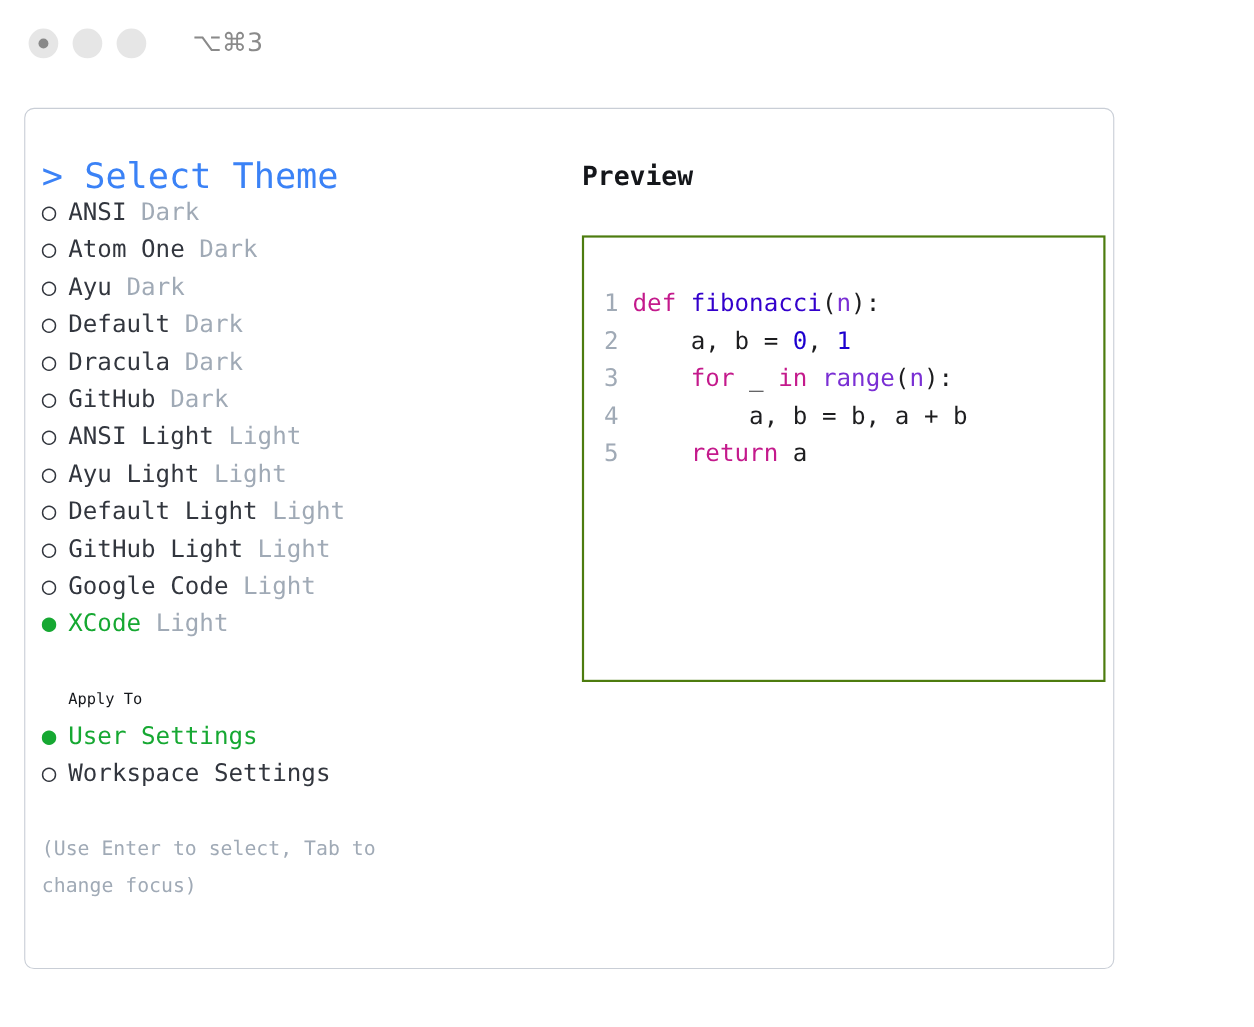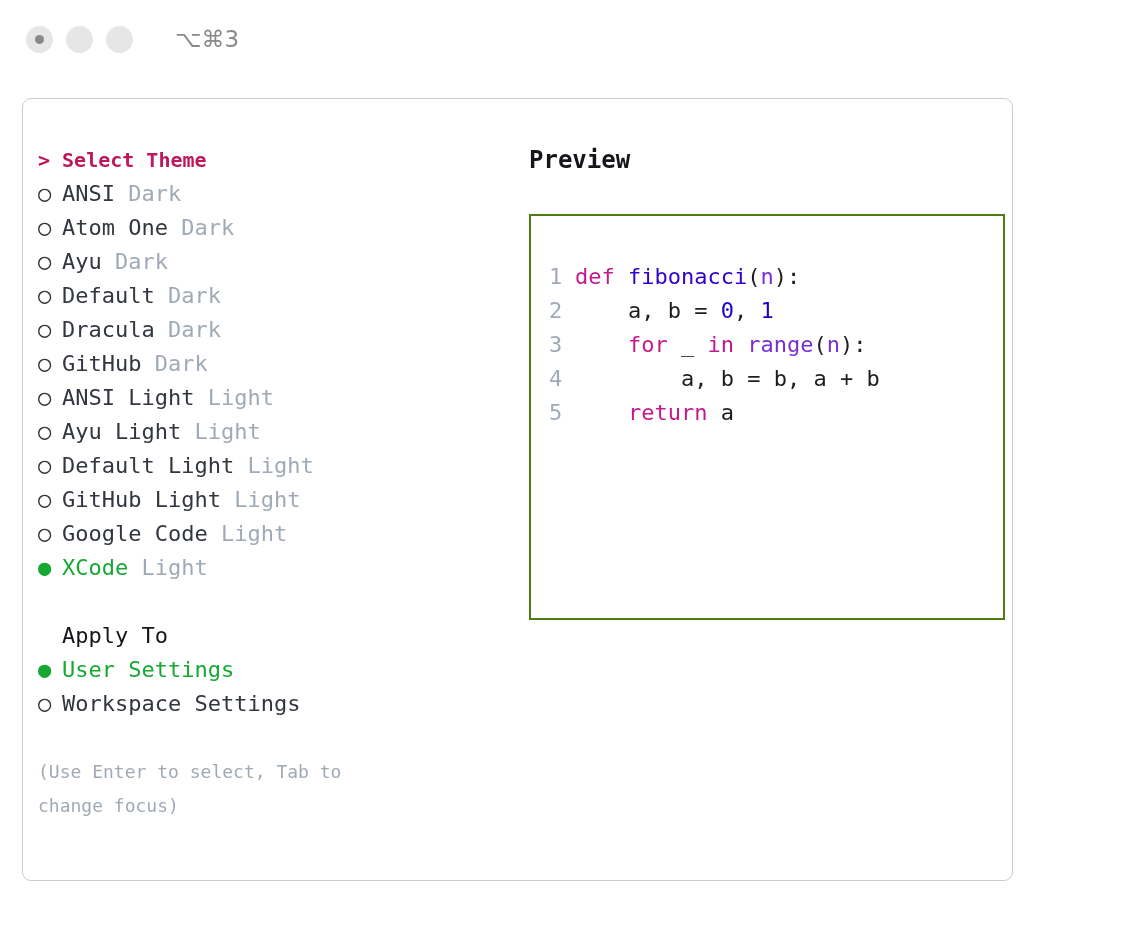--- a/index.html
+++ b/index.html
@@ -74,23 +74,23 @@
     height: 100%;
   }
   
   .left-col {
     position: absolute;
     left: 15px;
     top: 44px;
     width: 450px;
   }
   .heading {
-    font-size: 20px;
-    font-weight: bold;
-    color: #be185d;
+    font-size: 32px;
+    font-weight: normal;
+    color: #3b82f6;
     line-height: 34px;
     white-space: pre;
   }
   .row {
     font-size: 22px;
     line-height: 34px;
     color: #32363e;
     white-space: pre;
     display: block;
   }
@@ -105,21 +105,21 @@
     color: #32363e;
   }
   .name.sel {
     color: #16a832;
   }
   .variant {
     color: #a0aab6;
     margin-top: 32px;
   }
   .section-label {
-    font-size: 22px;
+    font-size: 14px;
     line-height: 34px;
     color: #14161a;
     white-space: pre;
     padding-left: 24px;
   }
   .spacer {
     height: 34px;
   }
   .hint {
     font-size: 18px;

